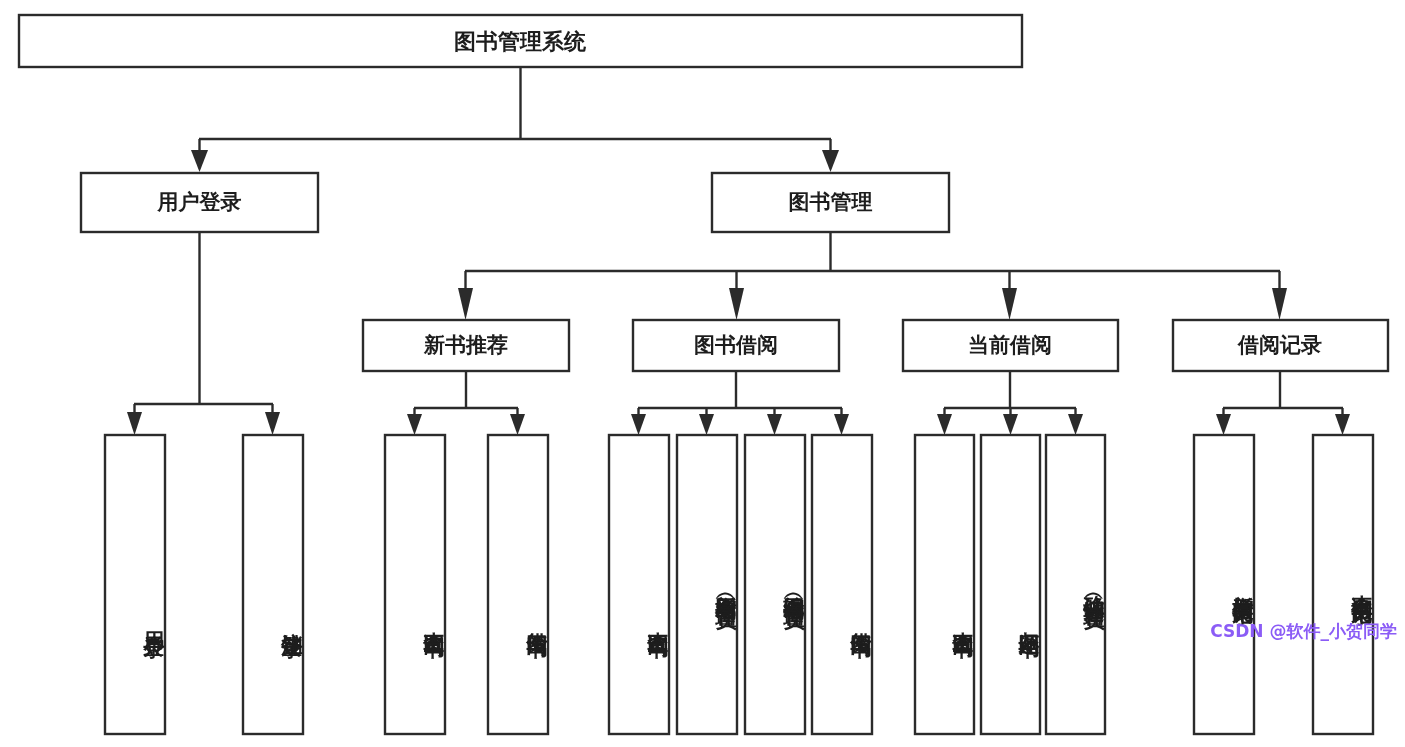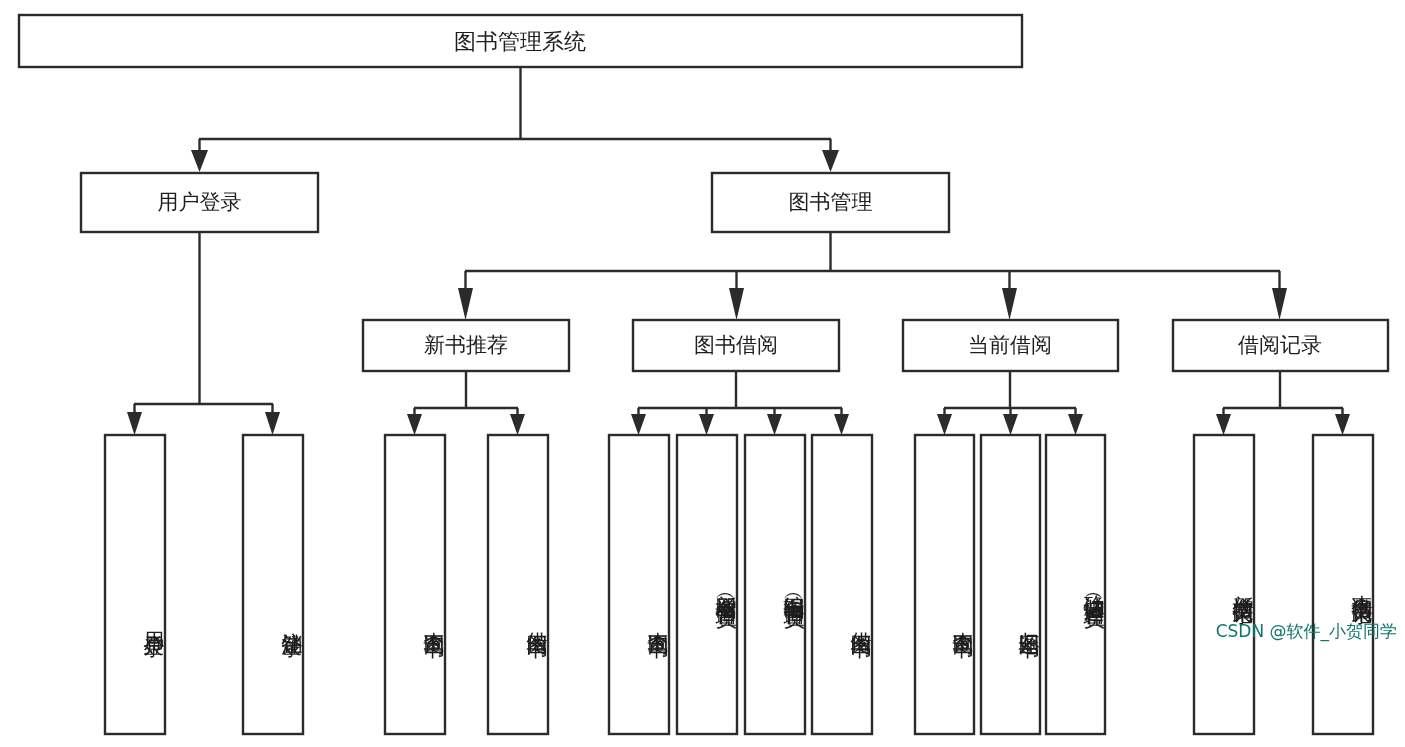--- a/index.html
+++ b/index.html
@@ -13,20 +13,21 @@
     height: 747px;
     font-family: "DejaVu Sans", "Liberation Sans", sans-serif;
     overflow: hidden;
     position: relative;
   }
   #diagram-root {
     position: relative;
     width: 1405px;
     height: 647px;
     background: #ffffff;
+    font-weight: bold;
   }
   svg#flow-svg {
     position: absolute;
     left: 0;
     top: 0;
     width: 1405px;
     height: 747px;
     display: block;
   }
   .node-box {
@@ -71,21 +72,21 @@
     text-align: start;
     pointer-events: none;
     user-select: none;
   }
   #watermark {
     position: absolute;
     right: 8px;
     bottom: 4px;
     font-family: "DejaVu Sans", "Liberation Sans", sans-serif;
     font-size: 17px;
-    color: #0f766e;
+    color: #8b5cf6;
     white-space: nowrap;
     user-select: none;
   }
 </style>
 </head>
 <body>
 
 <div id="diagram-root">
 
   <svg id="flow-svg" viewBox="0 0 1405 747">

